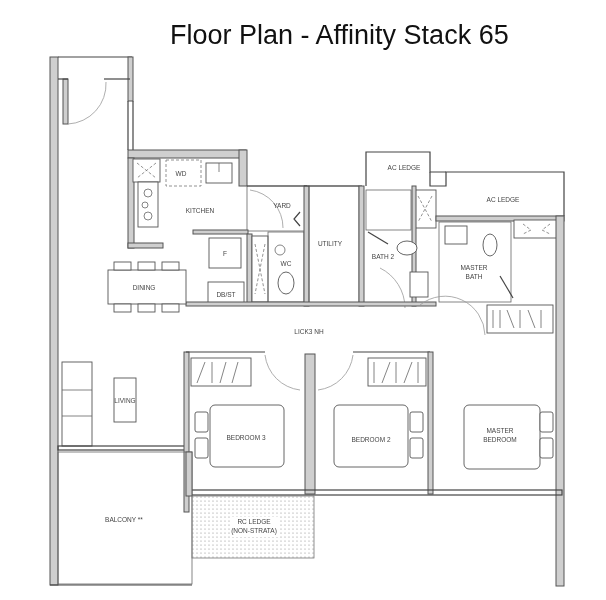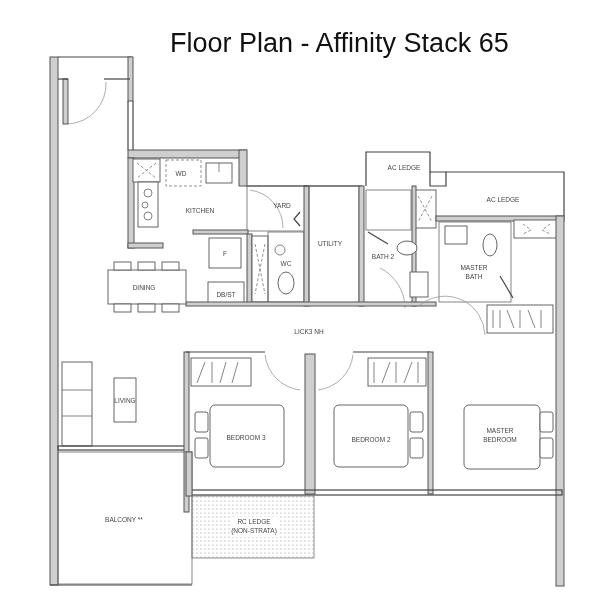--- a/index.html
+++ b/index.html
@@ -1,17 +1,17 @@
 <!DOCTYPE html>
 <html><head>
 <meta charset="utf-8">
 <style>
   html, body { margin: 0; padding: 0; background: #ffffff; }
   body { width: 606px; height: 600px; position: relative; overflow: hidden; font-family: "Liberation Sans", sans-serif; }
-  .title { position: absolute; left: 170px; top: 28px; font-size: 27px; color: #111; font-family: "Liberation Sans", sans-serif; letter-spacing: 0px; white-space: nowrap; }
+  .title { position: absolute; left: 170px; top: 20px; font-size: 27px; color: #111; font-family: "Liberation Sans", sans-serif; letter-spacing: 0px; white-space: nowrap; }
   svg.plan { position: absolute; left: 0; top: 0; }
   .lbl { font-family: "Liberation Sans", sans-serif; font-size: 6.5px; fill: #444; text-anchor: middle; }
   .wall { fill: #cfcfcf; stroke: #555; stroke-width: 1; }
   .line { fill: none; stroke: #444; stroke-width: 1.2; }
   .thin { fill: none; stroke: #666; stroke-width: 0.8; }
   .dash { fill: none; stroke: #777; stroke-width: 0.8; stroke-dasharray: 3 2; }
   .door { fill: none; stroke: #999; stroke-width: 0.8; }
   .furn { fill: #fff; stroke: #555; stroke-width: 0.9; }
 </style>
 </head>

